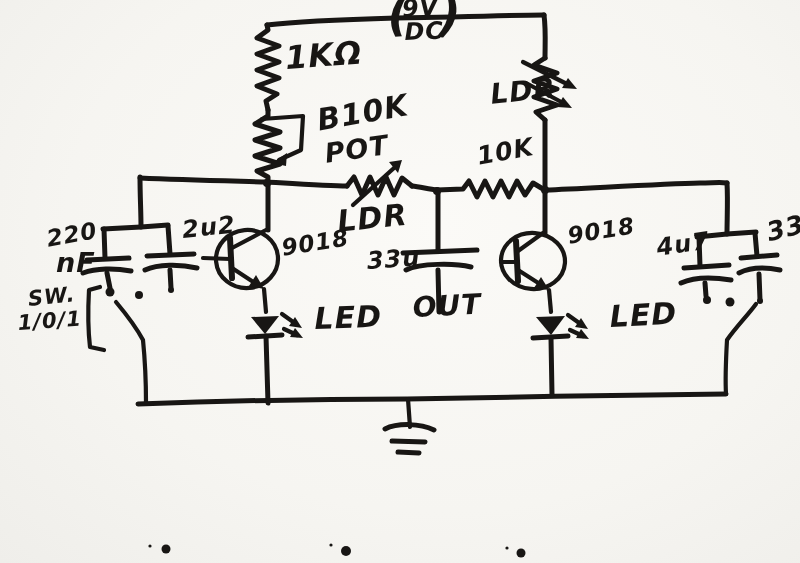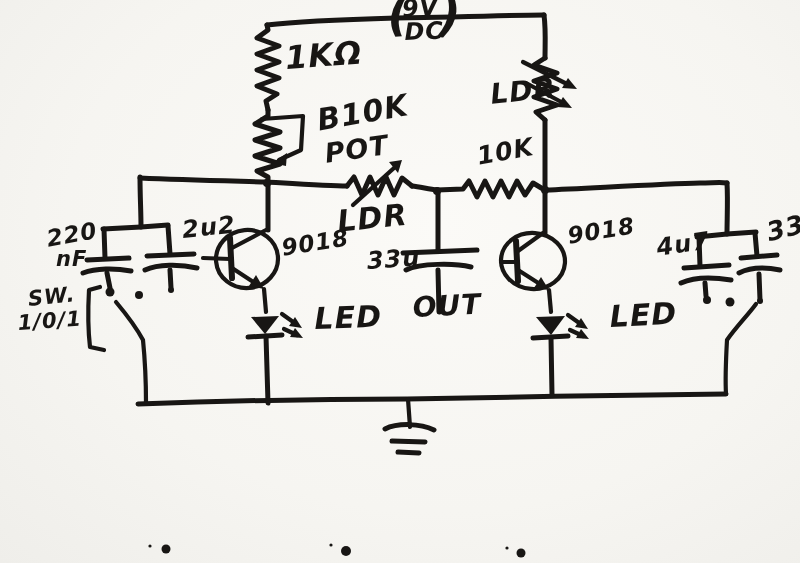--- a/index.html
+++ b/index.html
@@ -192,21 +192,21 @@
   <div class="lbl" style="left:284px; top:42px;  font-size:32px; transform:rotate(-4deg);">1KΩ</div>
 
   <div class="lbl" style="left:315px; top:106px; font-size:30px; transform:rotate(-10deg);">B10K</div>
   <div class="lbl" style="left:323px; top:140px; font-size:27px; transform:rotate(-8deg);">POT</div>
 
   <div class="lbl" style="left:489px; top:81px;  font-size:28px; transform:rotate(-6deg);">LDR</div>
   <div class="lbl" style="left:475px; top:144px; font-size:25px; transform:rotate(-10deg);">10K</div>
   <div class="lbl" style="left:336px; top:207px; font-size:30px; transform:rotate(-6deg);">LDR</div>
 
   <div class="lbl" style="left:45px;  top:228px; font-size:23px; transform:rotate(-10deg);">220</div>
-  <div class="lbl" style="left:56px;  top:249px; font-size:21px; transform:rotate(-6dedeg);">nF</div>
+  <div class="lbl" style="left:56px;  top:249px; font-size:27px; transform:rotate(-6dedeg);">nF</div>
   <div class="lbl" style="left:181px; top:218px; font-size:24px; transform:rotate(-6deg);">2u2</div>
 
   <div class="lbl" style="left:280px; top:237px; font-size:23px; transform:rotate(-9deg);">9018</div>
   <div class="lbl" style="left:566px; top:225px; font-size:23px; transform:rotate(-9deg);">9018</div>
 
   <div class="lbl" style="left:366px; top:249px; font-size:24px; transform:rotate(-4deg);">33u</div>
   <div class="lbl" style="left:412px; top:294px; font-size:28px; transform:rotate(-3deg);">OUT</div>
 
   <div class="lbl" style="left:314px; top:304px; font-size:30px; transform:rotate(-2deg);">LED</div>
   <div class="lbl" style="left:609px; top:302px; font-size:30px; transform:rotate(-3deg);">LED</div>

